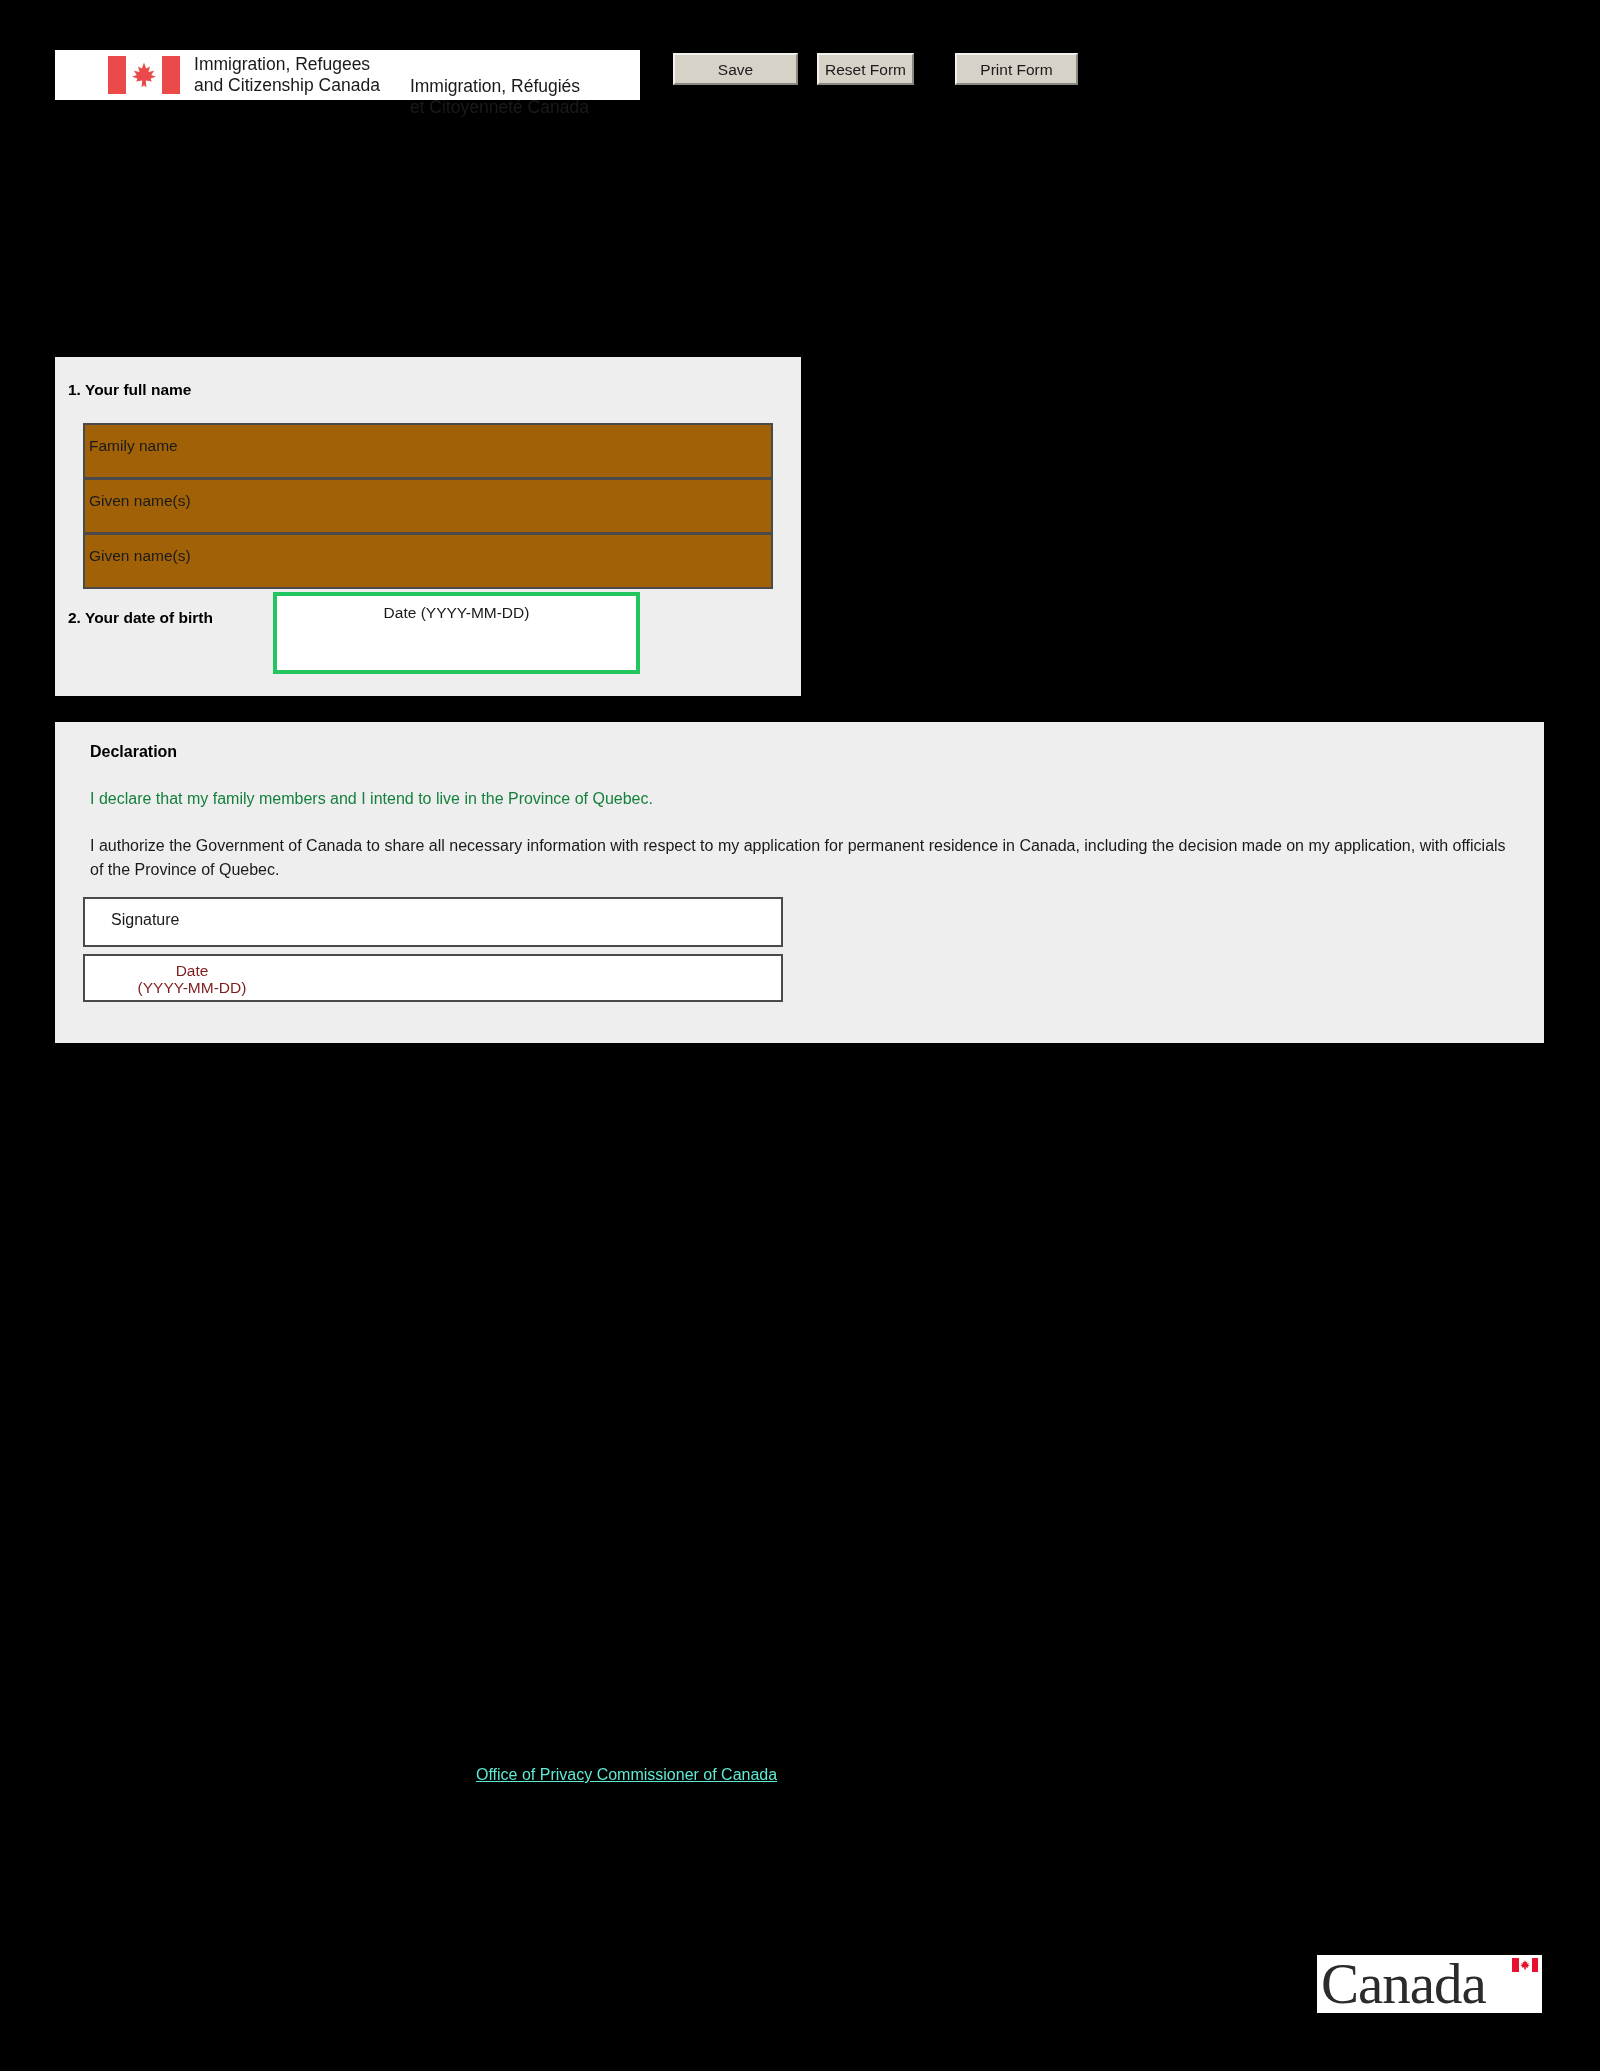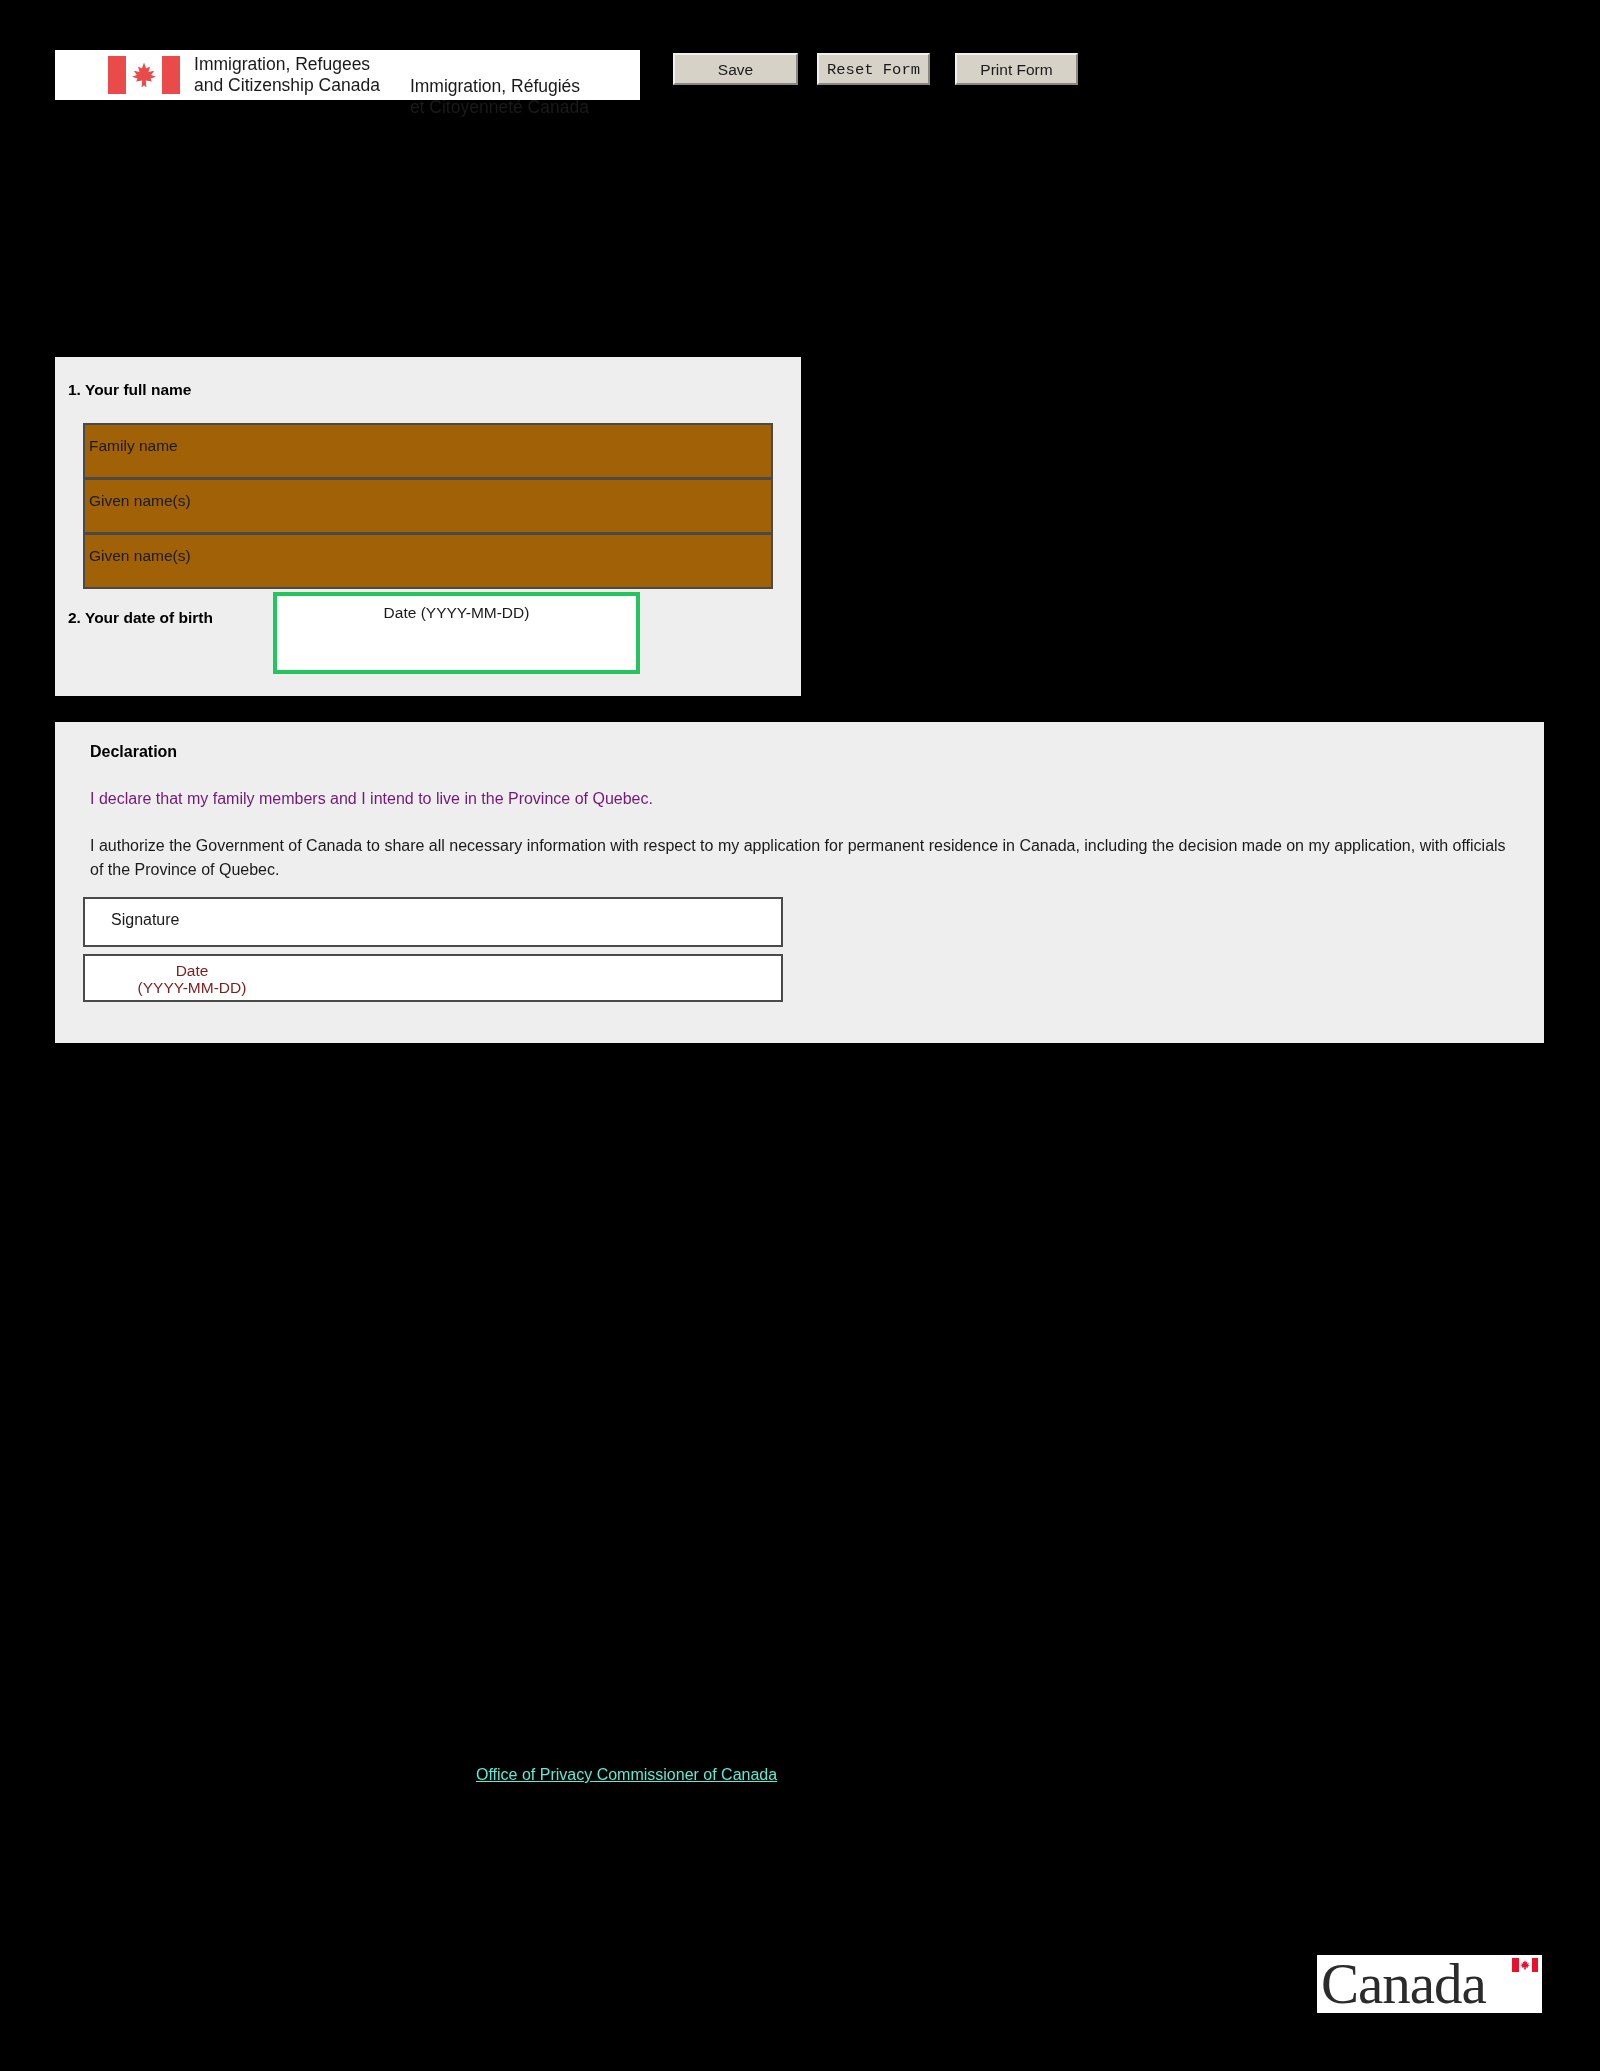--- a/index.html
+++ b/index.html
@@ -80,21 +80,21 @@
     font-family: "Liberation Sans", sans-serif;
     font-size: 15.5px;
     color: #1a1a1a;
     text-align: center;
     line-height: 30px;
     box-sizing: border-box;
     padding: 0;
     cursor: pointer;
   }
   #btn-save       { left: 673px; width: 125px; }
-  #btn-reset-form { left: 817px; width: 113px; font-family: Liberation Mono, monospace; }
+  #btn-reset-form { left: 817px; width: 97px; }
   #btn-print-form { left: 955px; width: 123px; }
 
   
   #panel-personal {
     position: absolute;
     left: 55px;
     top: 357px;
     width: 746px;
     height: 339px;
     background: #eeeeee;
@@ -170,21 +170,21 @@
     top: 21px;
     font-size: 16px;
     font-weight: bold;
     color: #000000;
   }
   #decl-p1 {
     position: absolute;
     left: 35px;
     top: 68px;
     font-size: 16px;
-    color: #701a75;
+    color: #15803d;
   }
   #decl-p2 {
     position: absolute;
     left: 35px;
     top: 112px;
     width: 1425px;
     font-size: 16px;
     line-height: 24px;
     color: #1a1a1a;
   }

